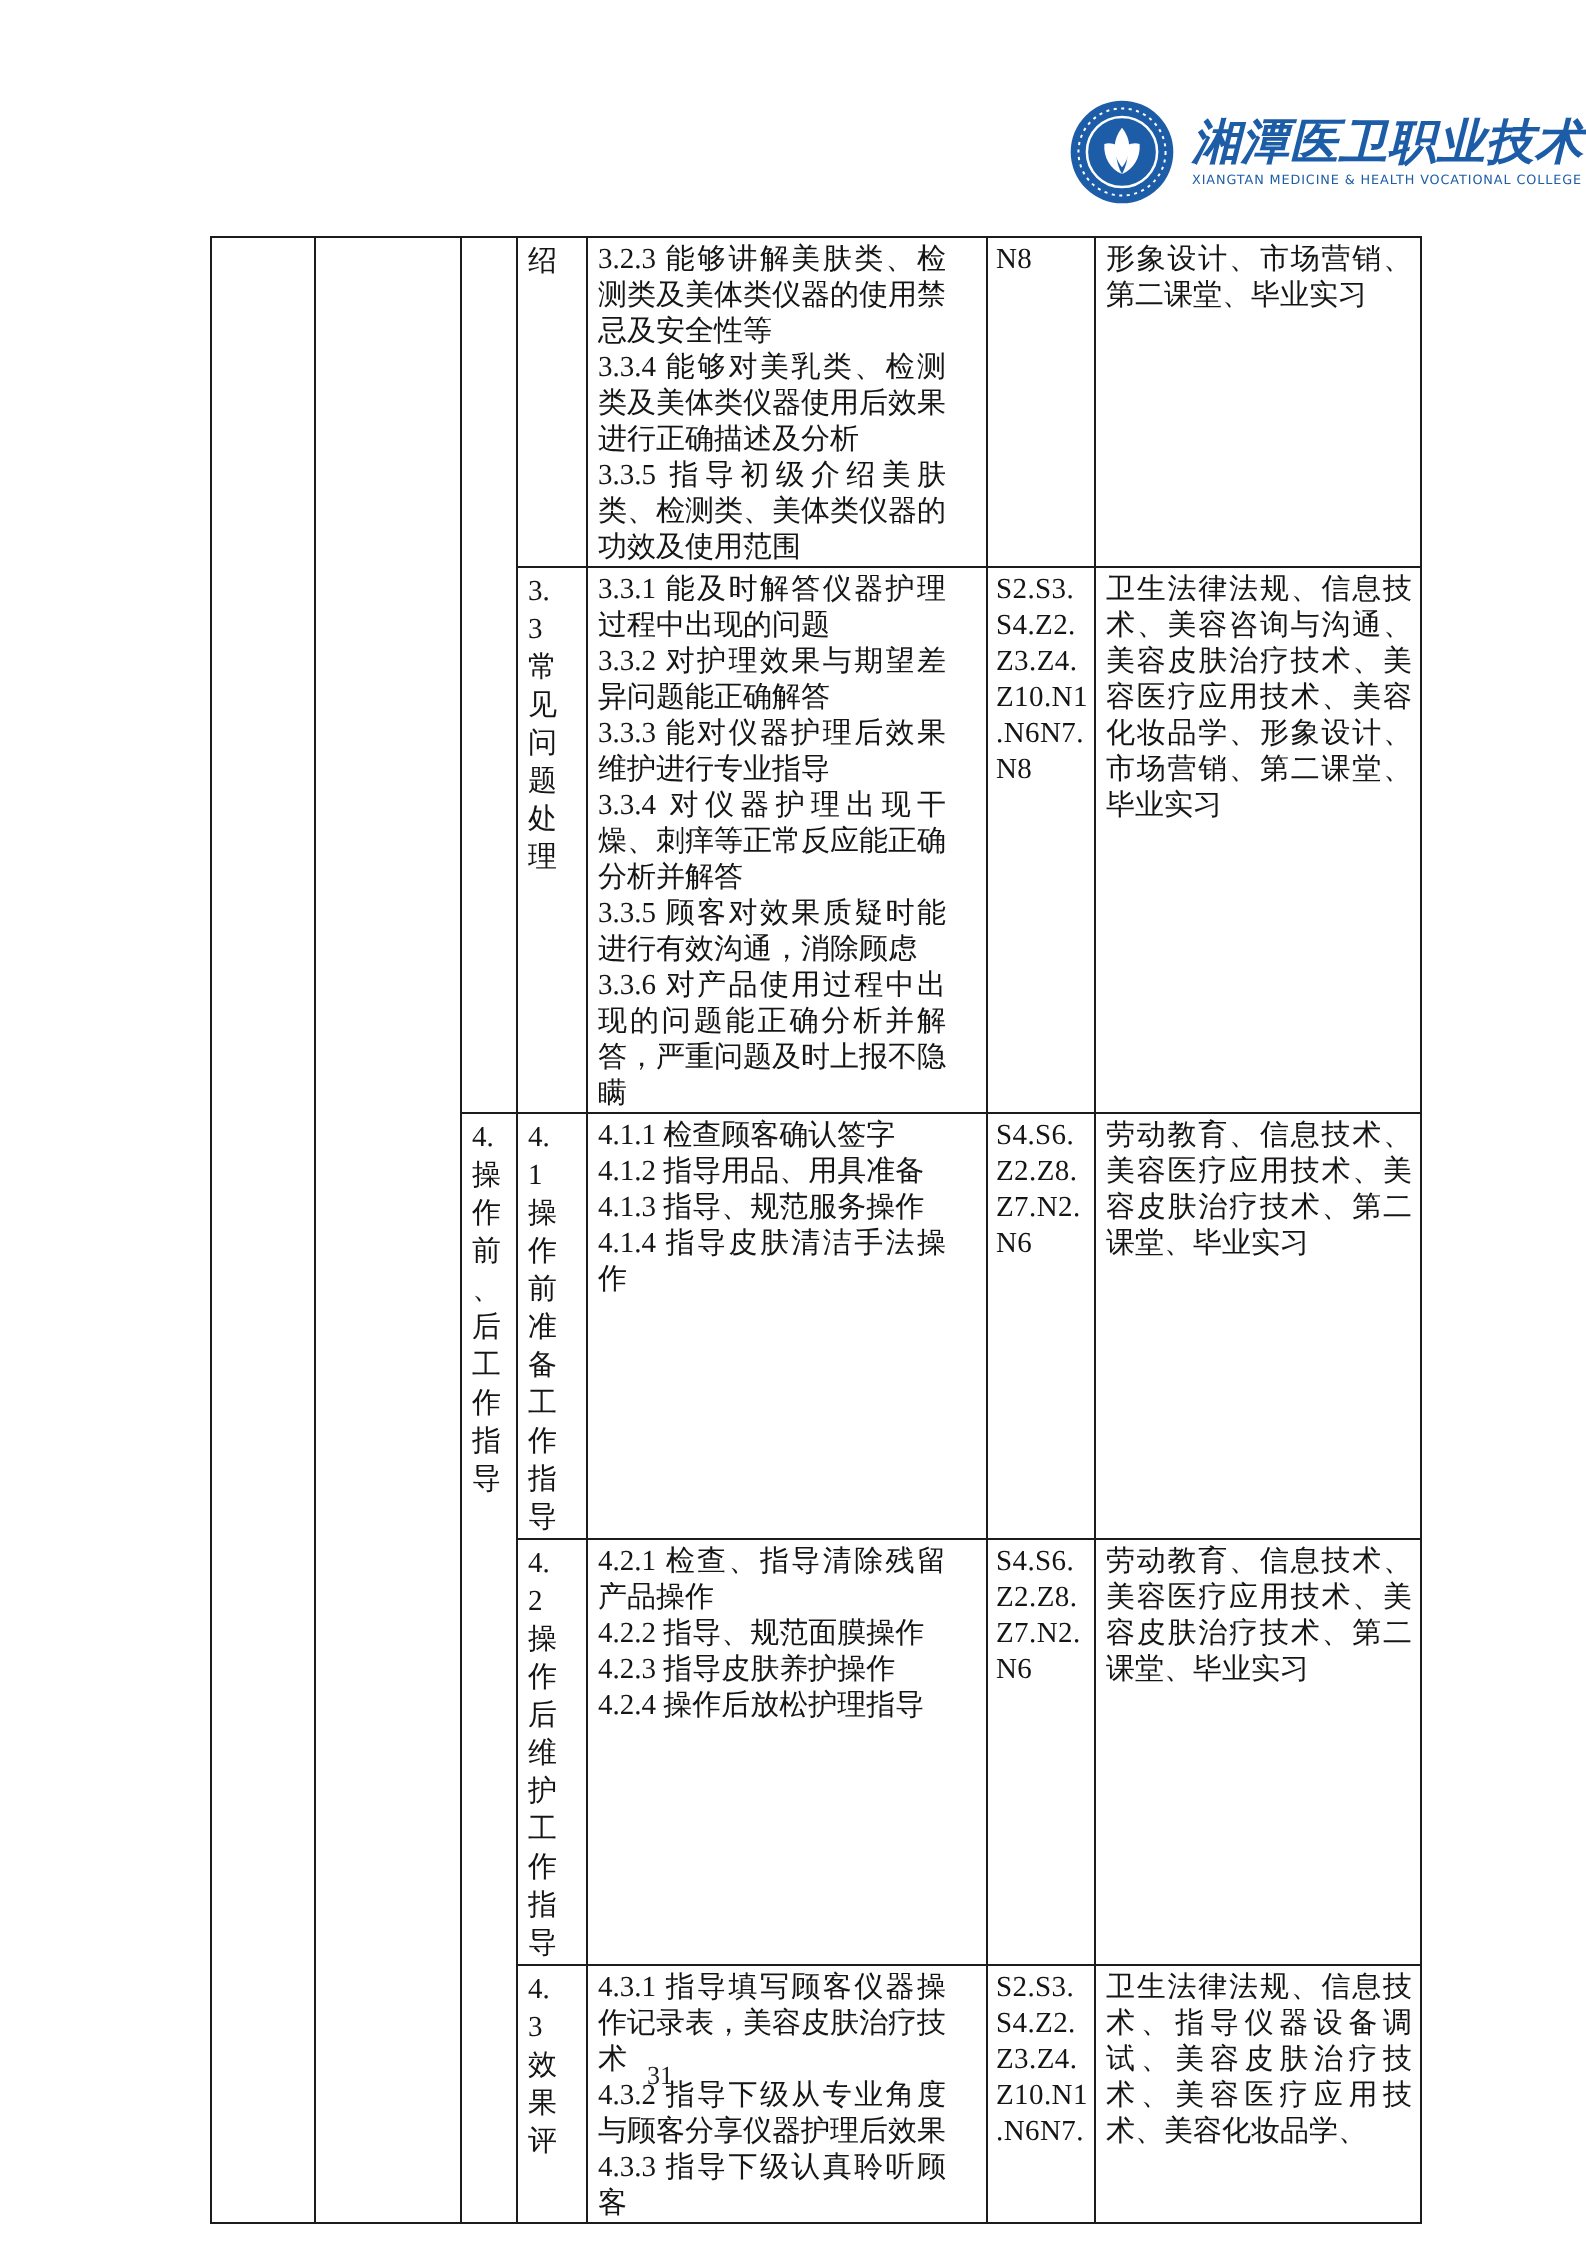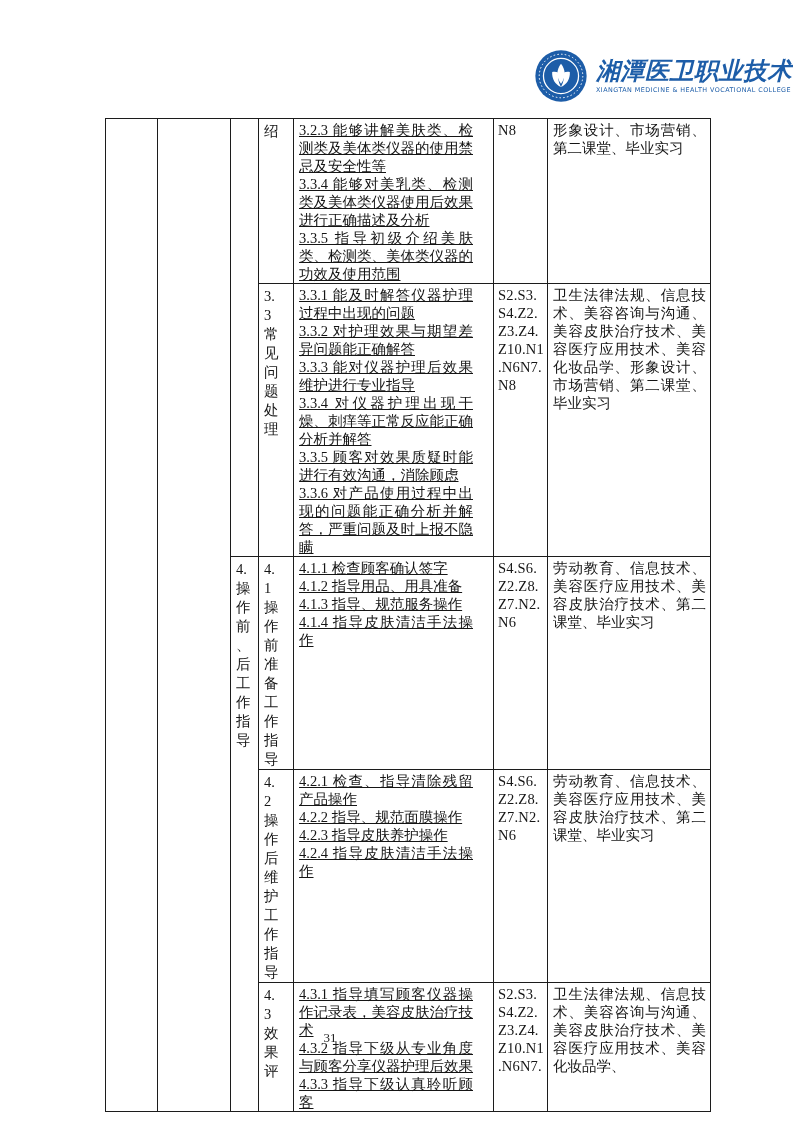--- a/index.html
+++ b/index.html
@@ -28,21 +28,21 @@
     border-collapse:collapse; table-layout:fixed;
   }
   .doc-table td {
     border:1px solid #1c1c1c; vertical-align:top;
     font-size:14.5px; line-height:18px; padding:2px 3px; overflow:hidden;
   }
   td.cell-vert {
     white-space:pre-line; line-height:19px; padding:3px 2px 0 5px;
   }
   td.cell-items {
-    white-space:pre-line; text-align:justify; padding:2px 20px 0 5px;text-decoration:underline;
+    white-space:pre-line; text-align:justify; padding:2px 20px 0 5px;
   }
   td.cell-codes {
     white-space:pre-line; padding:2px 2px 0 4px; letter-spacing:0.2px;margin-top:38px;
   }
   td.cell-courses {
     text-align:justify; padding:2px 4px 0 5px;margin-left:40px;
   }
 
   
   .page-number {
@@ -155,41 +155,41 @@
 后
 维
 护
 工
 作
 指
 导</td>
         <td class="cell-items">4.2.1 检查、指导清除残留产品操作
 4.2.2 指导、规范面膜操作
 4.2.3 指导皮肤养护操作
-4.2.4 指导皮肤清洁手法操作</td>
+4.2.4 操作后放松护理指导</td>
         <td class="cell-codes">S4.S6.
 Z2.Z8.
 Z7.N2.
 N6</td>
         <td class="cell-courses">劳动教育、信息技术、美容医疗应用技术、美容皮肤治疗技术、第二课堂、毕业实习</td>
       </tr>
       <tr style="height:85px">
         <td class="cell-vert">4.
 3
 效
 果
 评</td>
         <td class="cell-items">4.3.1 指导填写顾客仪器操作记录表，美容皮肤治疗技术
 4.3.2 指导下级从专业角度与顾客分享仪器护理后效果
 4.3.3 指导下级认真聆听顾客</td>
         <td class="cell-codes">S2.S3.
 S4.Z2.
 Z3.Z4.
 Z10.N1
 .N6N7.</td>
-        <td class="cell-courses">卫生法律法规、信息技术、美容咨询与沟通、美容皮肤治疗技术、美容医疗应用技术、美容化妆品学、</td>
+        <td class="cell-courses">卫生法律法规、信息技术、指导仪器设备调试、美容皮肤治疗技术、美容医疗应用技术、美容化妆品学、</td>
       </tr>
     </tbody>
   </table>
 
   <div class="page-number">31</div>
 
 </div>
 
 </body></html>

